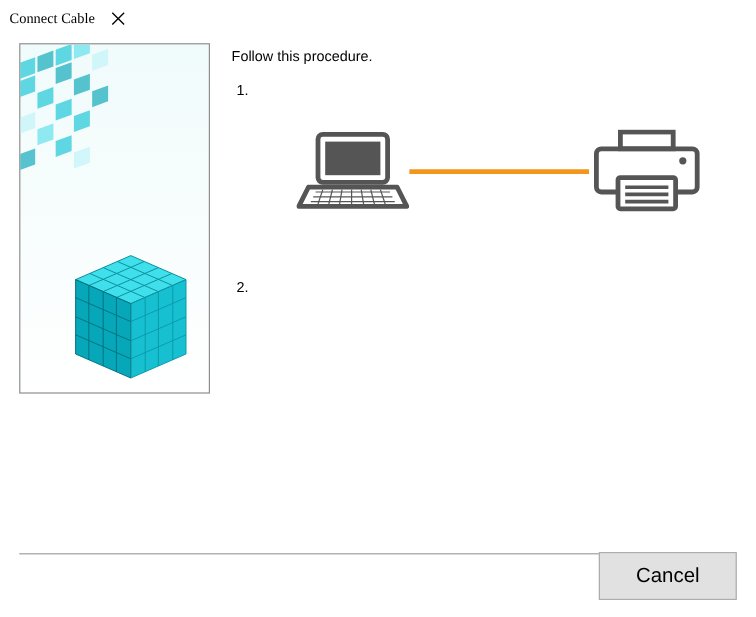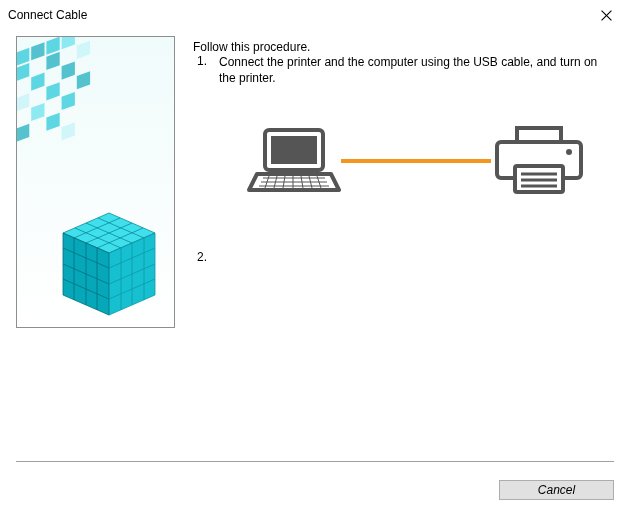--- a/index.html
+++ b/index.html
@@ -9,24 +9,24 @@
     font-size: 12px;
     background: #fff;
     color: #000;
     width: 630px;
     height: 514px;
     position: relative;
     overflow: hidden;
   }
   .titlebar {
     display: flex;
-    justify-content: space-between;
     align-items: center;
     height: 30px;
     padding: 0 4px 0 8px;
+    font-family: Liberation Serif, serif;
   }
   .close-btn {
     width: 40px;
     height: 28px;
     display: flex;
     align-items: center;
     justify-content: center;
     font-size: 14px;
     cursor: pointer;
   }
@@ -43,20 +43,21 @@
     background: linear-gradient(180deg, #f0fbfb 0%, #ffffff 100%);
     position: relative;
     overflow: hidden;
     flex-shrink: 0;
   }
   .main {
     flex: 1;
     padding-top: 4px;
   }
   .intro {
+    margin-bottom: 14px;
   }
   .step {
     display: flex;
     gap: 12px;
     margin-bottom: 14px;
   }
   .step-num {
     width: 14px;
     flex-shrink: 0;
     text-align: right;
@@ -84,27 +85,26 @@
     border-top: 1px solid #a0a0a0;
     margin: 0;
   }
   .footer {
     position: absolute;
     right: 16px;
     bottom: 14px;
   }
   .cancel-btn {
     width: 115px;
-    height: 20px;
+    height: 40px;
     font-family: inherit;
-    font-size: 12px;
+    font-size: 17px;
     background: #e1e1e1;
     border: 1px solid #adadad;
     cursor: pointer;
-    font-style: italic;
   }
 
   
   .cube-layer { position: absolute; }
   .grid-top {
     top: 0; left: -20px; right: -20px; height: 190px;
     opacity: 0.8;
   }
   .big-cube {
     bottom: 6px; left: 42px; width: 100px; height: 110px;
@@ -195,21 +195,20 @@
       </g>
     </svg>
   </div>
 
   <div class="main">
     <div class="intro">Follow this procedure.</div>
 
     <div class="step">
       <div class="step-num">1.</div>
       <div class="step-body">
-        <div>Connect the printer and the computer using the USB cable, and turn on the printer.</div>
 
         <div class="diagram">
           <svg width="94" height="70" viewBox="0 0 94 70">
             <rect x="18" y="4" width="58" height="40" rx="4" fill="none" stroke="#555" stroke-width="4"></rect>
             <rect x="24" y="10" width="46" height="28" fill="#555"></rect>
             <path d="M10 48 L84 48 L92 64 L2 64 Z" fill="none" stroke="#555" stroke-width="4" stroke-linejoin="round"></path>
             <g stroke="#555" stroke-width="1">
               <line x1="16" y1="52" x2="78" y2="52"></line>
               <line x1="14" y1="56" x2="80" y2="56"></line>
               <line x1="12" y1="60" x2="82" y2="60"></line>

